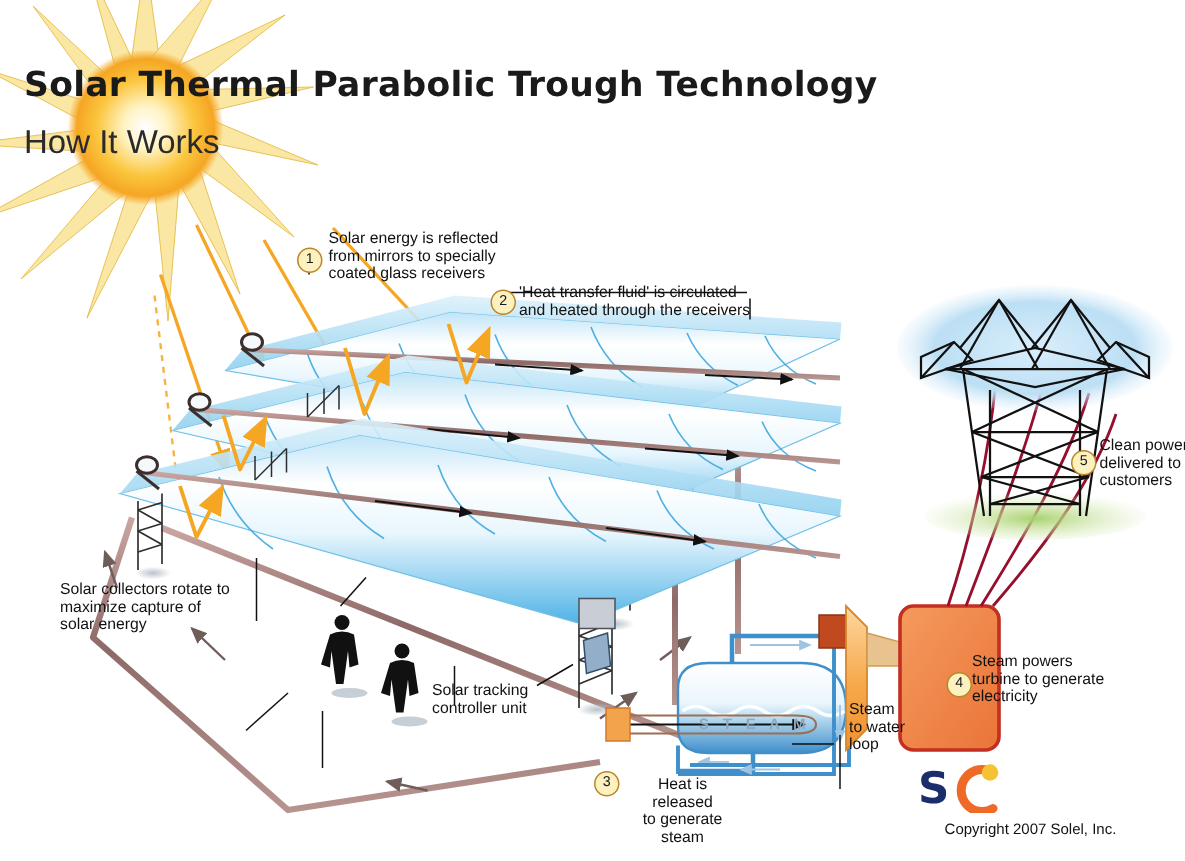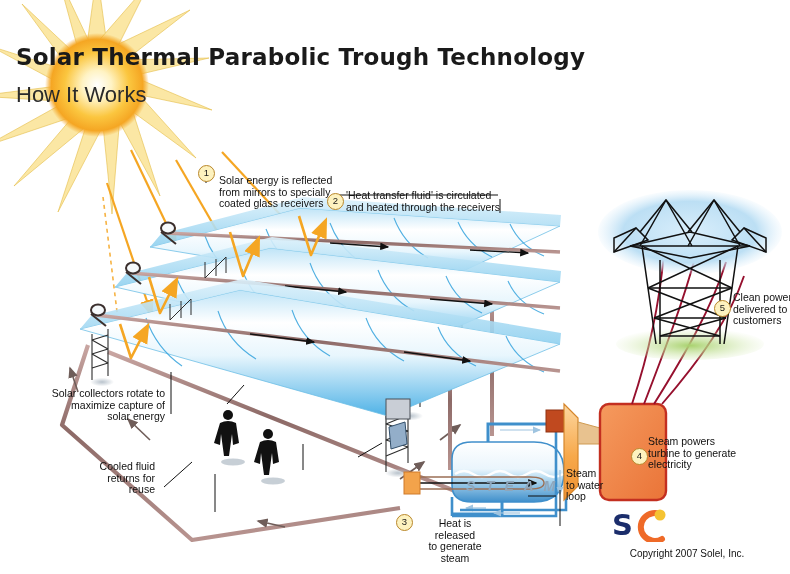--- a/index.html
+++ b/index.html
@@ -5,28 +5,28 @@
   html,body{margin:0;padding:0;background:#fff;}
   body{font-family:"Liberation Sans",sans-serif;}
   #stage{position:relative;width:790px;height:574px;background:#ffffff;overflow:hidden;}
   #stage svg.layer{position:absolute;left:0;top:0;width:790px;height:574px;}
 
   .ttl{position:absolute;text-align:left;width:100%;padding-left:16px;}
   #title{top:44px;font-size:23px;font-weight:bold;color:#1a1a1a;letter-spacing:.2px;font-family:"DejaVu Sans",sans-serif;}
   #subtitle{top:82px;font-size:22px;color:#2a2a2a;font-family:"Liberation Sans",sans-serif;}
 
   .cap{position:absolute;font-size:10.5px;line-height:11.6px;color:#111;font-family:"Liberation Sans",sans-serif;white-space:pre-line;}
-  .cap.r{text-align:right;}
+  .cap.r{text-align:left;}
 
   .badge{position:absolute;width:15px;height:15px;border-radius:50%;
      background:#fdf2bf;border:1.3px solid #b9872a;color:#1a1a1a;
      font-size:9.5px;line-height:13px;text-align:center;font-family:"Liberation Sans",sans-serif;}
 
-  #steamword{position:absolute;left:466px;top:478px;font-size:14px;letter-spacing:3.2px;
-     color:#8fa6bb;font-weight:bold;font-family:"Liberation Sans",sans-serif;font-style:italic;}
+  #steamword{position:absolute;left:466px;top:478px;font-size:10px;letter-spacing:3.2px;
+     color:#8fa6bb;font-weight:bold;font-family:"Liberation Sans",sans-serif;}
 
   #logo{position:absolute;left:612px;top:508px;width:118px;height:34px;}
   #logo .txt{position:absolute;top:0;font-size:29px;font-weight:bold;color:#1b2d6b;
      font-family:"DejaVu Sans",sans-serif;letter-spacing:-.5px;}
   #logoS{left:0;}
   #logoLEL{left:54px;}
   #copyright{position:absolute;left:612px;top:548px;width:150px;text-align:center;
      font-size:10px;color:#111;font-family:"Liberation Sans",sans-serif;}
 </style>
 </head>
@@ -338,21 +338,21 @@
       <path d="M560,490 L560,526"></path>
       <path d="M556,496 L528,496"></path>
       <path d="M206,175 L206,183"></path>
     </g>
   </svg>
 
   <div class="ttl" id="title">Solar Thermal Parabolic Trough Technology</div>
   <div class="ttl" id="subtitle">How It Works</div>
 
   <div class="badge" style="left:198px;top:165px;">1</div>
-  <div class="cap" style="left:219px;top:175px;width:160px;">Solar energy is reflected
+  <div class="cap" style="left:219px;top:154px;width:160px;">Solar energy is reflected
 from mirrors to specially
 coated glass receivers</div>
 
   <div class="badge" style="left:327px;top:193px;">2</div>
   <div class="cap" style="left:346px;top:190px;width:180px;">'Heat transfer fluid' is circulated
 and heated through the receivers</div>
 
   <div class="badge" style="left:396px;top:514px;">3</div>
   <div class="cap" style="left:415px;top:518px;width:80px;text-align:center;">Heat is
 released
@@ -365,23 +365,22 @@
 electricity</div>
 
   <div class="badge" style="left:714px;top:300px;">5</div>
   <div class="cap" style="left:733px;top:292px;width:90px;">Clean power
 delivered to
 customers</div>
 
   <div class="cap r" style="left:40px;top:388px;width:125px;">Solar collectors rotate to
 maximize capture of
 solar energy</div>
-  <div class="cap r" style="left:60px;top:461px;width:95px;">Cooled fluid
-returns for
-reuse</div>
+  <div class="cap r" style="left:288px;top:455px;width:90px;">Solar tracking
+controller unit</div>
   <div class="cap" style="left:566px;top:468px;width:60px;">Steam
 to water
 loop</div>
 
   <div id="steamword">S T E A M</div>
 
   <div id="logo">
     <span class="txt" id="logoS">S</span>
     <svg width="118" height="34" style="position:absolute;left:0;top:0;">
       <path d="M50,7 A14,14 0 1 0 50,31" fill="none" stroke="#ef6a28" stroke-width="6" stroke-linecap="round"></path>

